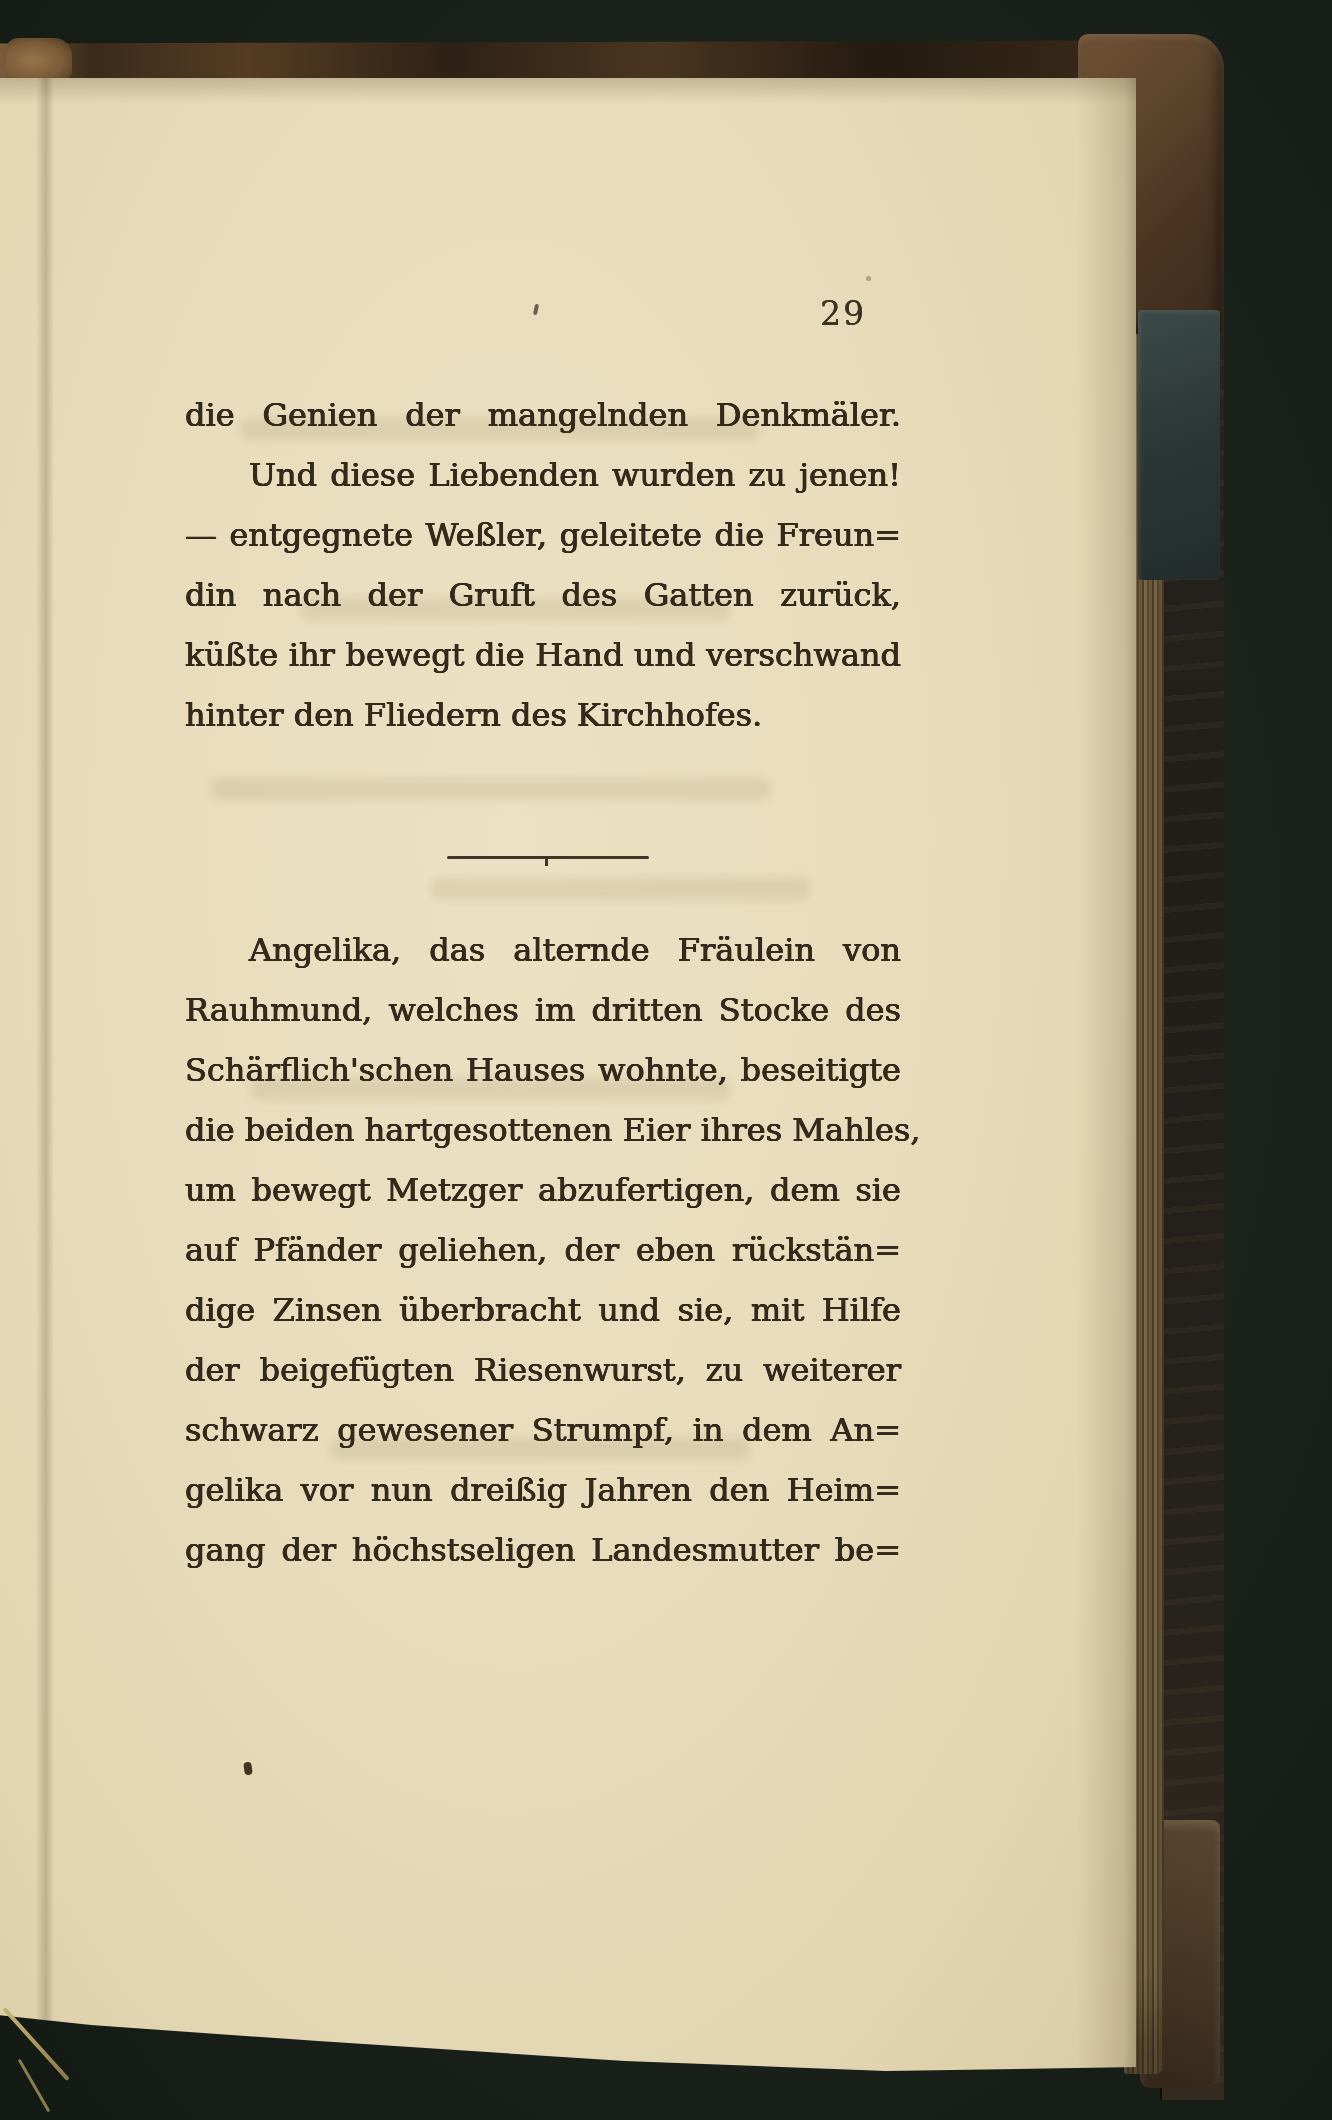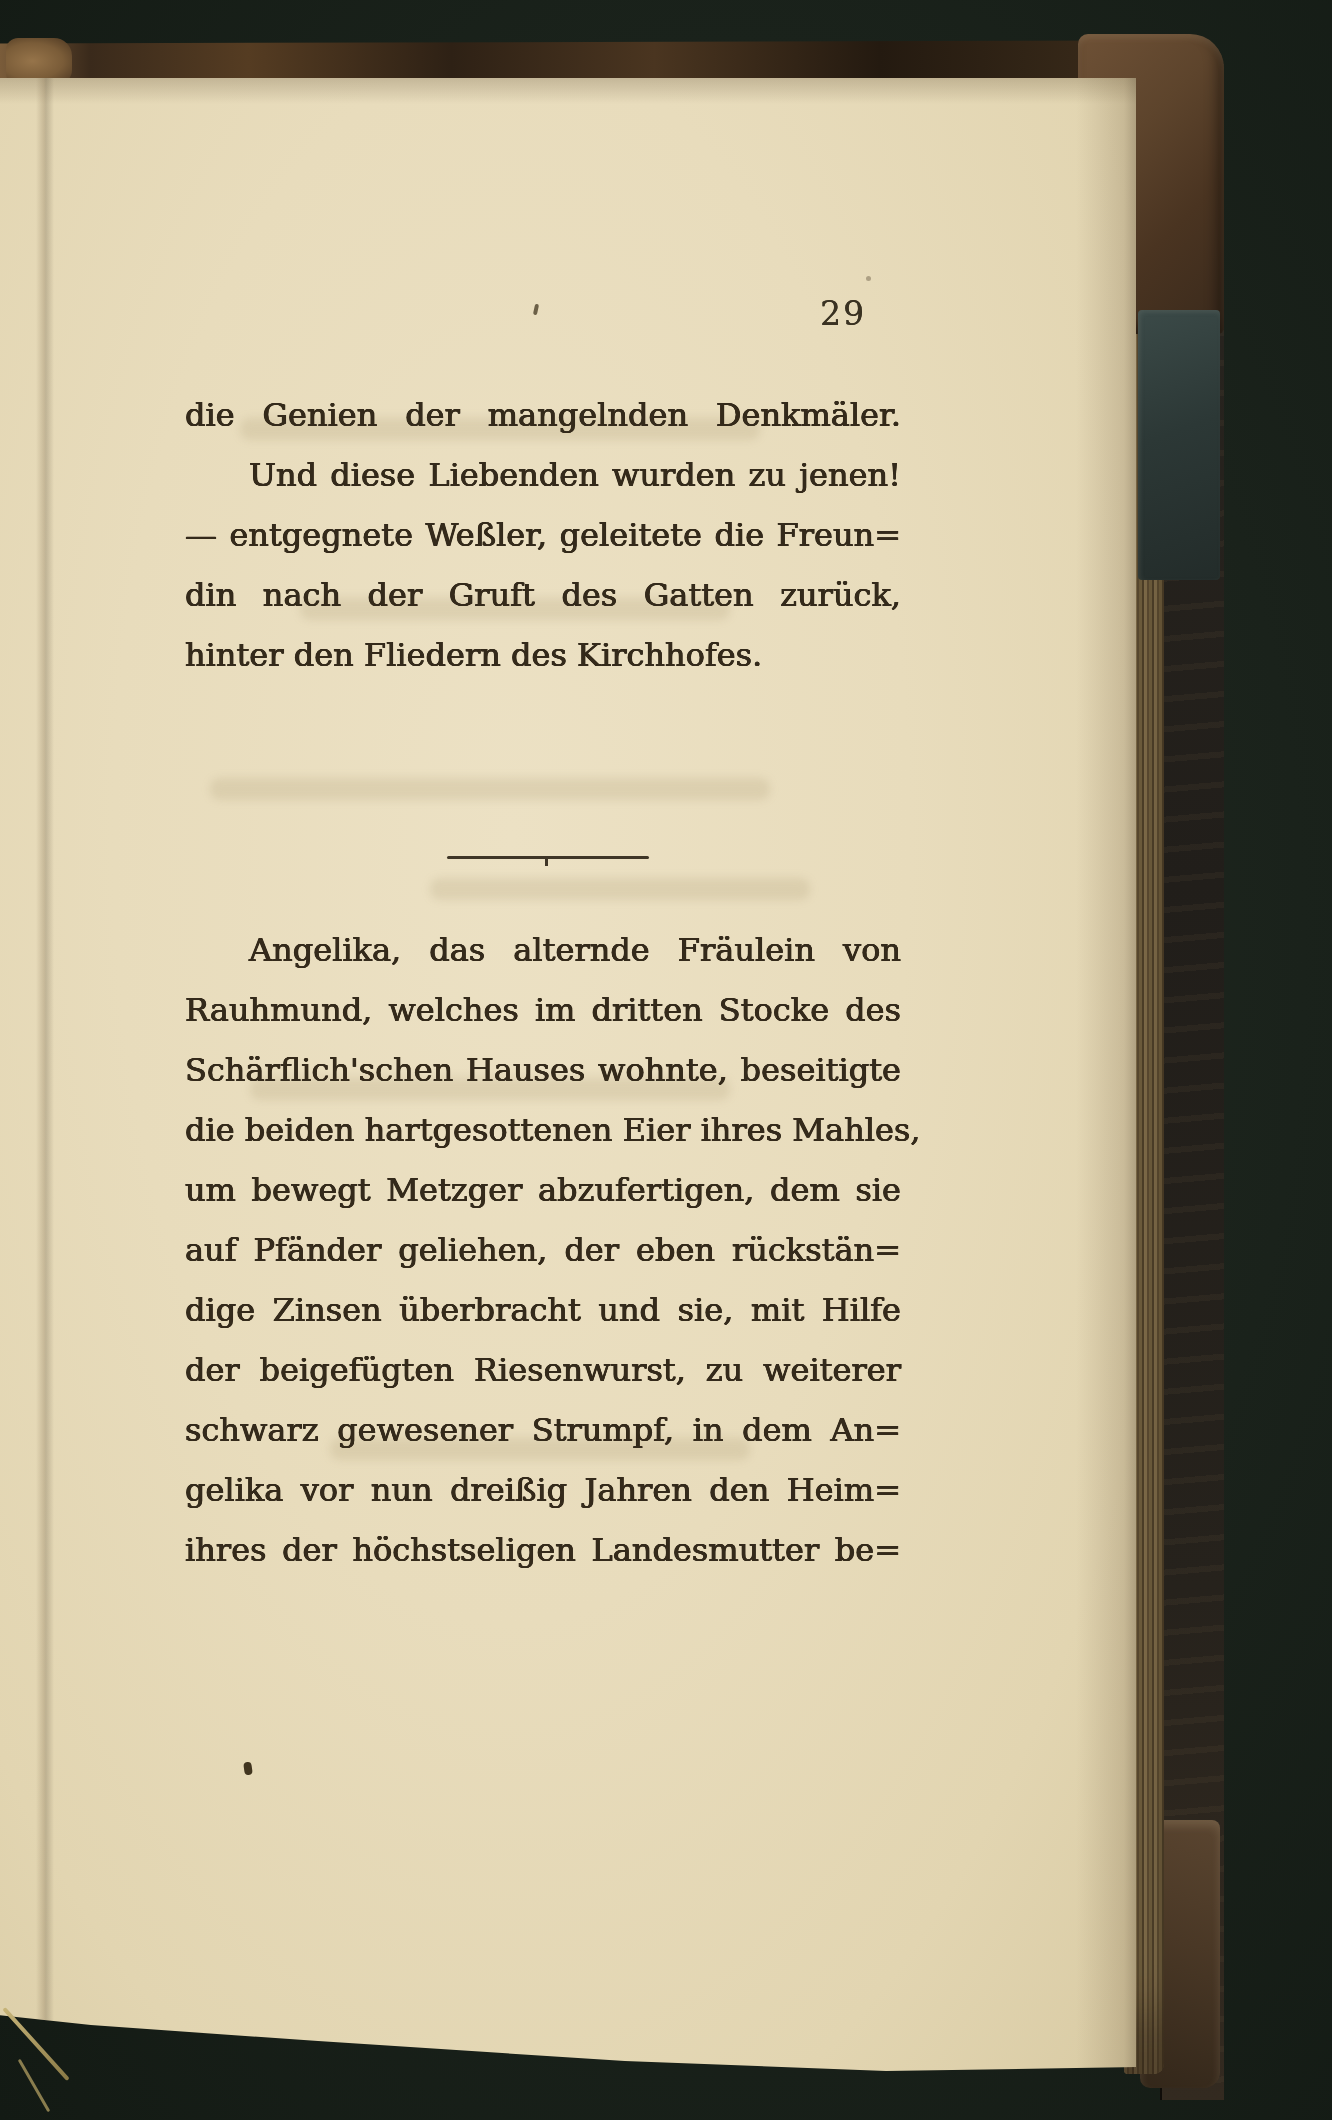--- a/index.html
+++ b/index.html
@@ -155,37 +155,38 @@
     <div class="smudge" style="left:250px;top:1000px;width:480px;"></div>
     <div class="smudge" style="left:330px;top:1360px;width:420px;"></div>
 
     <div class="page-number">29</div>
 
     <div class="textblock tb1">
       <div class="line">die Genien der mangelnden Denkmäler.</div>
       <div class="line ind">Und diese Liebenden wurden zu jenen!</div>
       <div class="line">— entgegnete Weßler, geleitete die Freun=</div>
       <div class="line">din nach der Gruft des Gatten zurück,</div>
+      <div class="line">küßte ihr bewegt die Hand und verschwand</div>
       <div class="line left">hinter den Fliedern des Kirchhofes.</div>
     </div>
 
     <div class="divider"></div>
 
     <div class="textblock tb2">
       <div class="line ind">Angelika, das alternde Fräulein von</div>
       <div class="line">Rauhmund, welches im dritten Stocke des</div>
       <div class="line">Schärflich'schen Hauses wohnte, beseitigte</div>
       <div class="line">die beiden hartgesottenen Eier ihres Mahles,</div>
       <div class="line">um bewegt Metzger abzufertigen, dem sie</div>
       <div class="line">auf Pfänder geliehen, der eben rückstän=</div>
       <div class="line">dige Zinsen überbracht und sie, mit Hilfe</div>
       <div class="line">der beigefügten Riesenwurst, zu weiterer</div>
       <div class="line">schwarz gewesener Strumpf, in dem An=</div>
       <div class="line">gelika vor nun dreißig Jahren den Heim=</div>
-      <div class="line">ihres der höchstseligen Landesmutter be=</div>
+      <div class="line">gang der höchstseligen Landesmutter be=</div>
     </div>
 
     <div class="speck a"></div>
     <div class="speck b"></div>
     <div class="speck c"></div>
   </div>
 
   <div class="straw"></div>
   <div class="straw2"></div>
 

